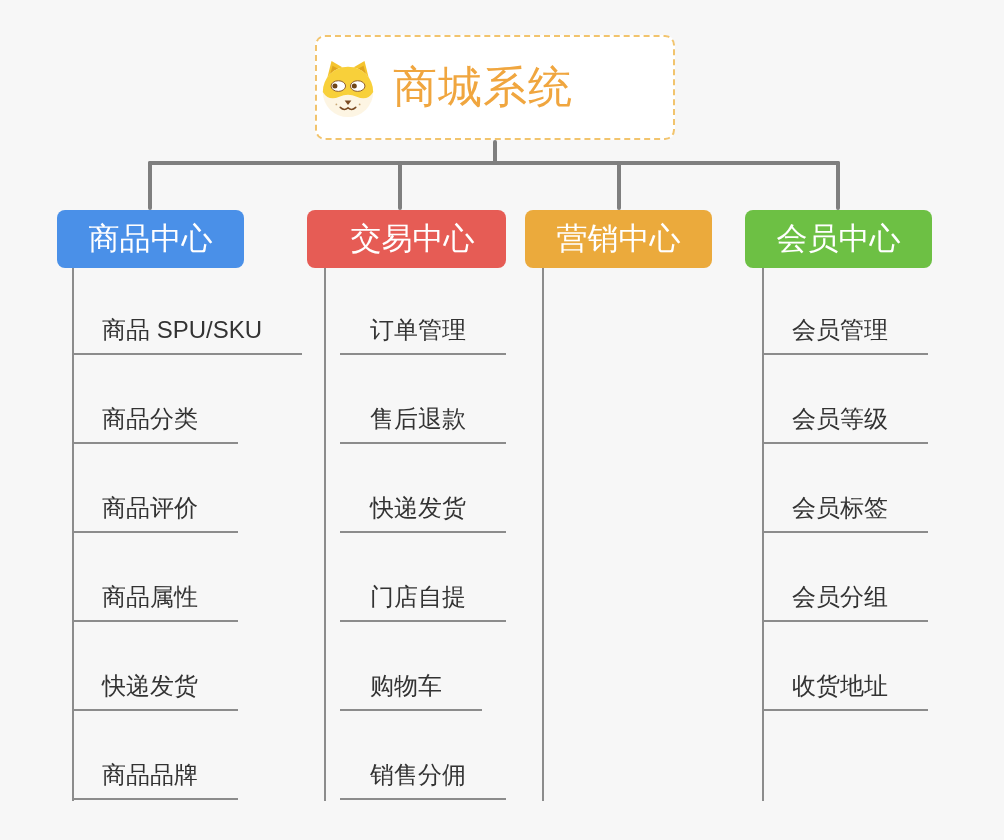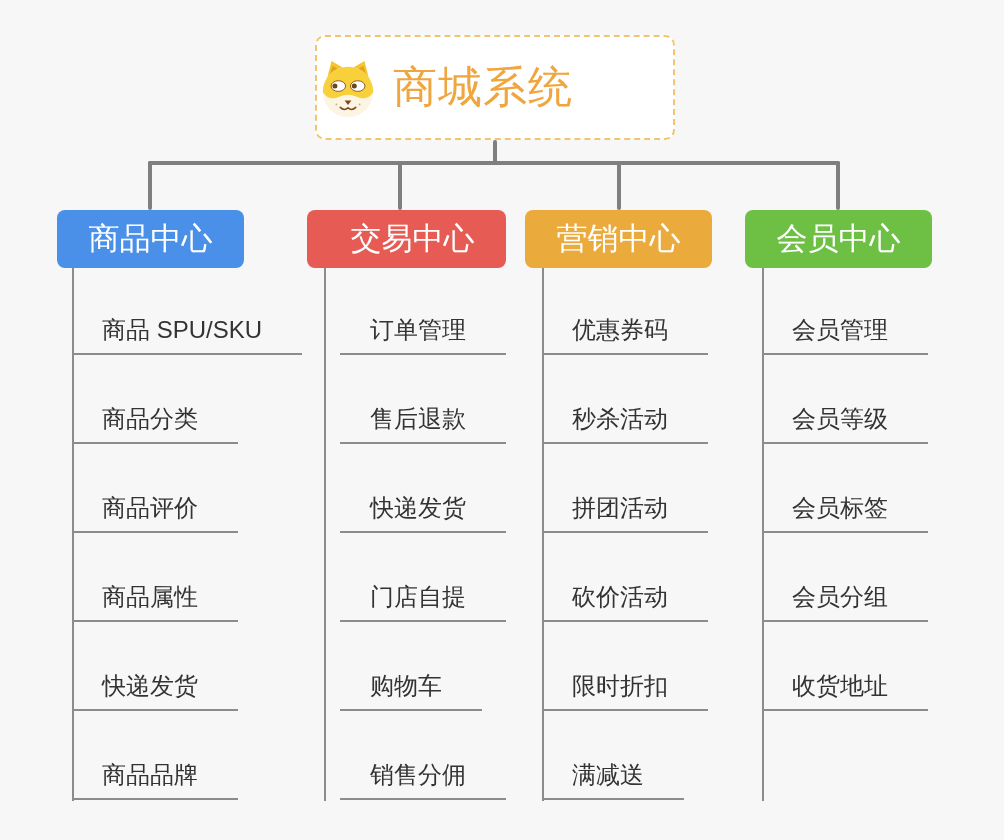--- a/index.html
+++ b/index.html
@@ -100,28 +100,20 @@
 
   <div class="col-items ci-2">
     <div class="node-item">订单管理</div>
     <div class="node-item">售后退款</div>
     <div class="node-item">快递发货</div>
     <div class="node-item">门店自提</div>
     <div class="node-item">购物车</div>
     <div class="node-item">销售分佣</div>
   </div>
 
-  <div class="col-items ci-3">
-    <div class="node-item">优惠券码</div>
-    <div class="node-item">秒杀活动</div>
-    <div class="node-item">拼团活动</div>
-    <div class="node-item">砍价活动</div>
-    <div class="node-item">限时折扣</div>
-    <div class="node-item">满减送</div>
-  </div>
 
   <div class="col-items ci-4">
     <div class="node-item">会员管理</div>
     <div class="node-item">会员等级</div>
     <div class="node-item">会员标签</div>
     <div class="node-item">会员分组</div>
     <div class="node-item">收货地址</div>
   </div>
 
 </div>

